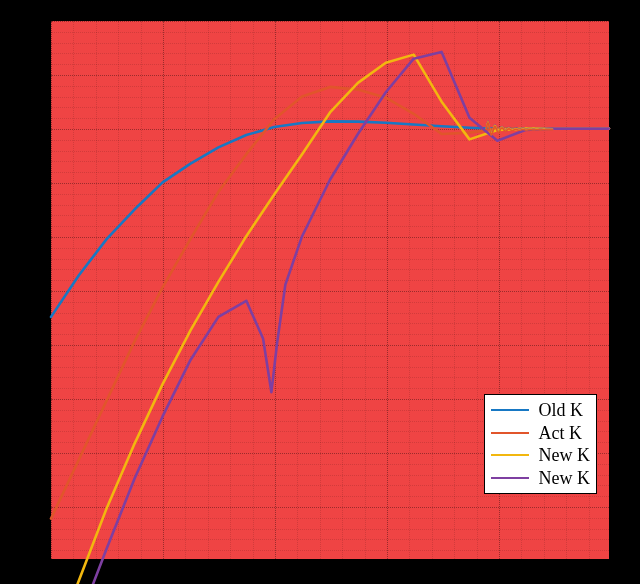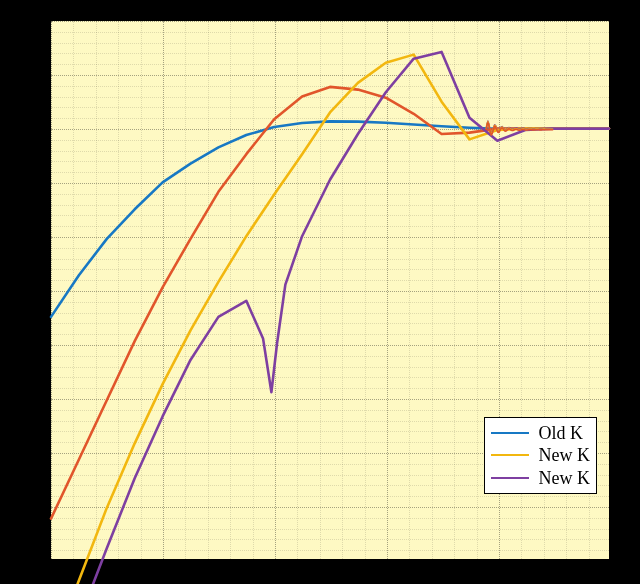--- a/index.html
+++ b/index.html
@@ -6,21 +6,21 @@
     margin: 0;
     padding: 0;
     background: #000;
     width: 640px;
     height: 584px;
     overflow: hidden;
     font-family: "Times New Roman", Times, serif;
   }
   .plot-frame {
     position: absolute;
-    background: #fef9c3;
+    background: #ef4444;
     border: 1.5px solid #000;
     box-sizing: border-box;
   }
   .grid-line {
     position: absolute;
     background: transparent;
   }
   .grid-line.v {
     top: 0; bottom: 0; width: 0;
     border-left: 1px dotted rgba(0,0,0,0.35);
@@ -149,20 +149,24 @@
       <path d="M436.80 108.00 L437.64 102.88 L438.48 101.05 L439.32 102.97 L440.16 107.15 L441.00 111.18 L441.84 113.05 L442.68 112.12 L443.52 109.24 L444.36 106.14 L445.20 104.41 L446.04 104.73 L446.88 106.64 L447.72 108.98 L448.56 110.49 L449.40 110.55 L450.24 109.31 L451.08 107.59 L451.92 106.31 L452.76 106.06 L453.60 106.82 L454.44 108.07 L455.28 109.11 L456.12 109.44 L456.96 109.01 L457.80 108.12 L458.64 107.30 L459.48 106.95 L460.32 107.17 L461.16 107.78 L462.00 108.42 L462.84 108.75 L463.68 108.67 L464.52 108.25 L465.36 107.77 L466.20 107.47 L467.04 107.48 L467.88 107.75 L468.72 108.10 L469.56 108.36 L470.40 108.40 L471.24 108.23 L472.08 107.97 L472.92 107.76 L473.76 107.70 L474.60 107.80 L475.44 107.99 L476.28 108.15 L477.12 108.22 L477.96 108.17 L478.80 108.04 L479.64 107.91 L480.48 107.84 L481.32 107.87 L482.16 107.95 L483.00 108.05 L483.84 108.11 L484.68 108.11 L485.52 108.05 L486.36 107.97 L487.20 107.92 L488.04 107.92 L488.88 107.95 L489.72 108.01 L490.56 108.05 L491.40 108.06 L492.24 108.04 L493.08 108.00 L493.92 107.97 L494.76 107.95 L495.60 107.97 L496.44 107.99 L497.28 108.02 L498.12 108.03 L498.96 108.03 L499.80 108.01 L500.64 107.99 L501.48 107.98 L502.32 107.98 L503.16 107.99 L504.00 108.01 " transform="translate(0,0)" fill="none" stroke="#7e3fa1" stroke-width="1.6"></path>
       <path d="M436.80 108.00 L437.64 102.88 L438.48 101.05 L439.32 102.97 L440.16 107.15 L441.00 111.18 L441.84 113.05 L442.68 112.12 L443.52 109.24 L444.36 106.14 L445.20 104.41 L446.04 104.73 L446.88 106.64 L447.72 108.98 L448.56 110.49 L449.40 110.55 L450.24 109.31 L451.08 107.59 L451.92 106.31 L452.76 106.06 L453.60 106.82 L454.44 108.07 L455.28 109.11 L456.12 109.44 L456.96 109.01 L457.80 108.12 L458.64 107.30 L459.48 106.95 L460.32 107.17 L461.16 107.78 L462.00 108.42 L462.84 108.75 L463.68 108.67 L464.52 108.25 L465.36 107.77 L466.20 107.47 L467.04 107.48 L467.88 107.75 L468.72 108.10 L469.56 108.36 L470.40 108.40 L471.24 108.23 L472.08 107.97 L472.92 107.76 L473.76 107.70 L474.60 107.80 L475.44 107.99 L476.28 108.15 L477.12 108.22 L477.96 108.17 L478.80 108.04 L479.64 107.91 L480.48 107.84 L481.32 107.87 L482.16 107.95 L483.00 108.05 L483.84 108.11 L484.68 108.11 L485.52 108.05 L486.36 107.97 L487.20 107.92 L488.04 107.92 L488.88 107.95 L489.72 108.01 L490.56 108.05 L491.40 108.06 L492.24 108.04 L493.08 108.00 L493.92 107.97 L494.76 107.95 L495.60 107.97 L496.44 107.99 L497.28 108.02 L498.12 108.03 L498.96 108.03 L499.80 108.01 L500.64 107.99 L501.48 107.98 L502.32 107.98 L503.16 107.99 L504.00 108.01 " transform="translate(0,0.6)" fill="none" stroke="#f2b70f" stroke-width="1.6"></path>
       <path d="M436.80 108.00 L437.64 102.88 L438.48 101.05 L439.32 102.97 L440.16 107.15 L441.00 111.18 L441.84 113.05 L442.68 112.12 L443.52 109.24 L444.36 106.14 L445.20 104.41 L446.04 104.73 L446.88 106.64 L447.72 108.98 L448.56 110.49 L449.40 110.55 L450.24 109.31 L451.08 107.59 L451.92 106.31 L452.76 106.06 L453.60 106.82 L454.44 108.07 L455.28 109.11 L456.12 109.44 L456.96 109.01 L457.80 108.12 L458.64 107.30 L459.48 106.95 L460.32 107.17 L461.16 107.78 L462.00 108.42 L462.84 108.75 L463.68 108.67 L464.52 108.25 L465.36 107.77 L466.20 107.47 L467.04 107.48 L467.88 107.75 L468.72 108.10 L469.56 108.36 L470.40 108.40 L471.24 108.23 L472.08 107.97 L472.92 107.76 L473.76 107.70 L474.60 107.80 L475.44 107.99 L476.28 108.15 L477.12 108.22 L477.96 108.17 L478.80 108.04 L479.64 107.91 L480.48 107.84 L481.32 107.87 L482.16 107.95 L483.00 108.05 L483.84 108.11 L484.68 108.11 L485.52 108.05 L486.36 107.97 L487.20 107.92 L488.04 107.92 L488.88 107.95 L489.72 108.01 L490.56 108.05 L491.40 108.06 L492.24 108.04 L493.08 108.00 L493.92 107.97 L494.76 107.95 L495.60 107.97 L496.44 107.99 L497.28 108.02 L498.12 108.03 L498.96 108.03 L499.80 108.01 L500.64 107.99 L501.48 107.98 L502.32 107.98 L503.16 107.99 L504.00 108.01 " transform="translate(0,1.2)" fill="none" stroke="#e1552b" stroke-width="1.6"></path>
     </svg>
   <div class="legend" id="legend" style="right: 12px; bottom: 65px;">
       <div class="legend-row">
         <span class="legend-swatch" style="border-top-color: rgb(23, 120, 196);"></span>
         <span>Old K</span>
       </div>
       <div class="legend-row">
+        <span class="legend-swatch" style="border-top-color: rgb(225, 85, 43);"></span>
+        <span>Act K</span>
+      </div>
+      <div class="legend-row">
         <span class="legend-swatch" style="border-top-color: rgb(242, 183, 15);"></span>
         <span>New K</span>
       </div>
       <div class="legend-row">
         <span class="legend-swatch" style="border-top-color: rgb(126, 63, 161);"></span>
         <span>New K</span>
       </div>
     </div>
 </div>
 

